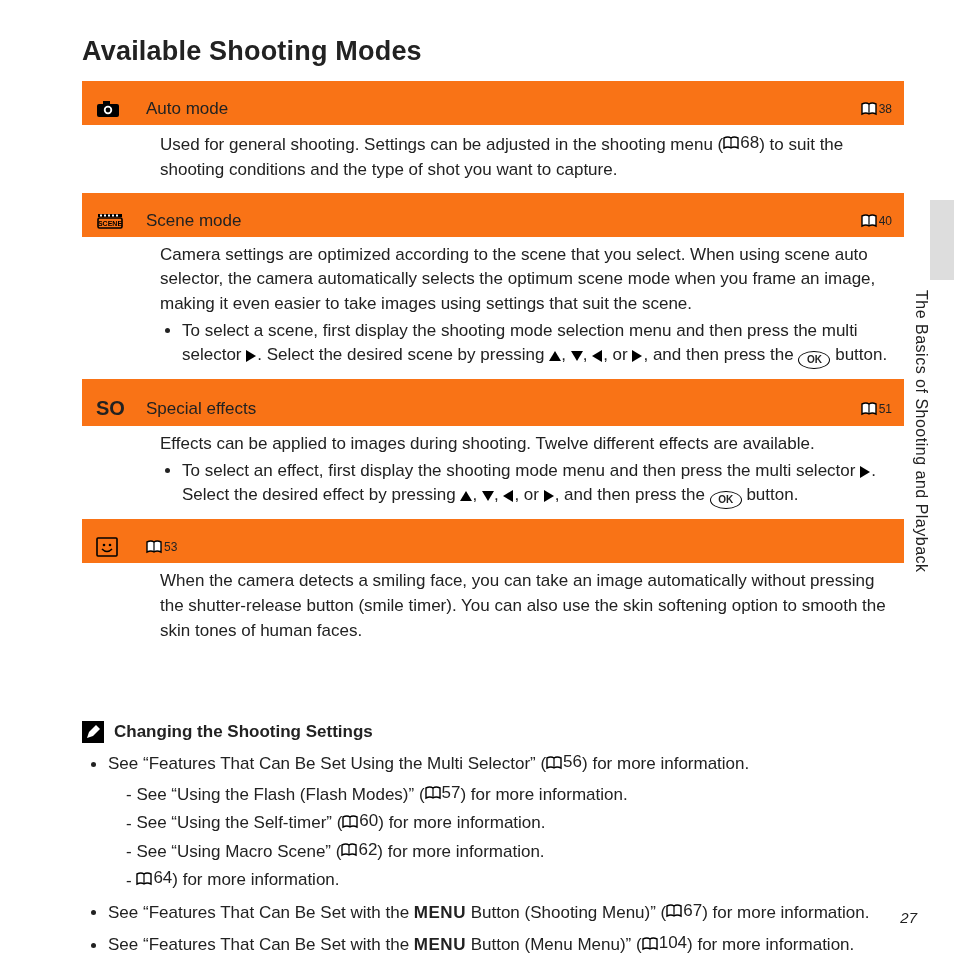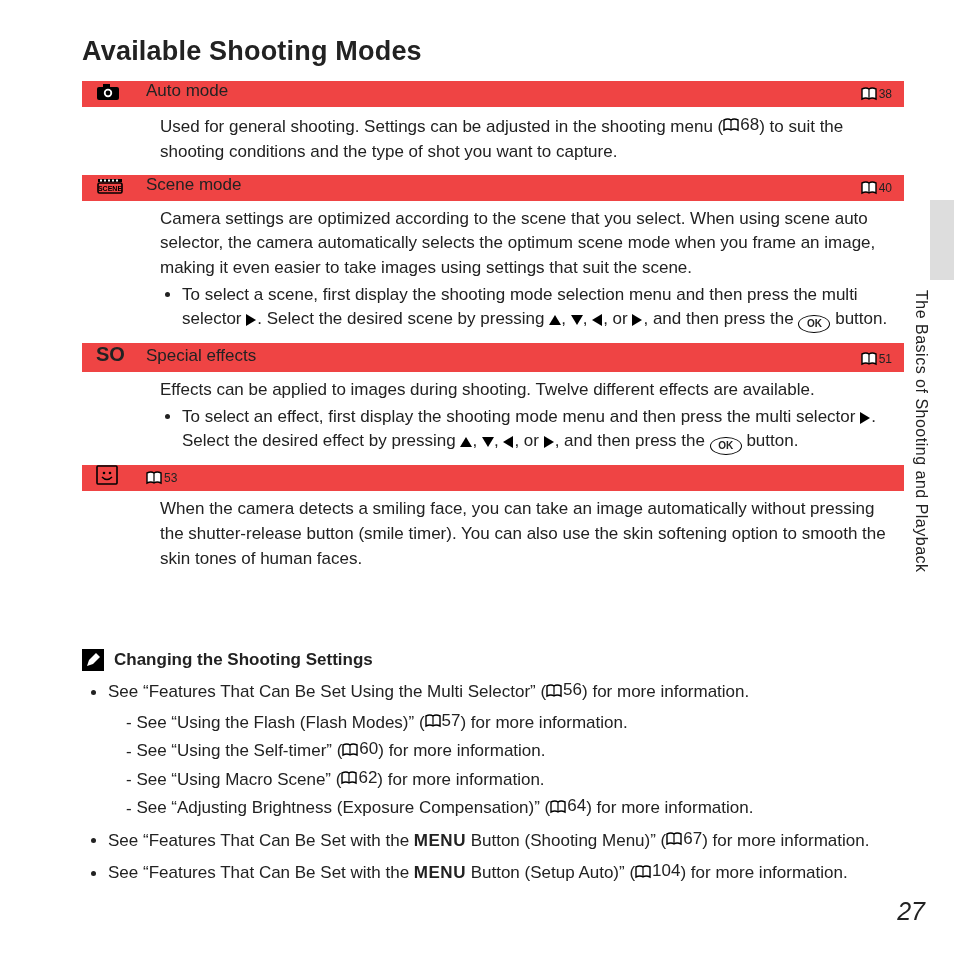--- a/index.html
+++ b/index.html
@@ -17,24 +17,24 @@
   }
   .page { padding: 36px 50px 20px 82px; }
   h1.title {
     font-size: 27px;
     font-weight: 700;
     margin: 0 0 14px 0;
     letter-spacing: .2px;
   }
   .mode-block { margin-bottom: 2px; }
   .mode-header {
-    background: #ef4444;
+    background: #f97316;
     display: flex;
-    align-items: flex-end;
-    padding: 0 12px 6px 14px;
+    align-items: center;
+    padding: 18px 12px 6px 14px;
     font-size: 16px;
   }
   .mode-icon { width: 50px; display: flex; align-items: center; justify-content: flex-start; }
   .mode-name { flex: 1; font-size: 17px; }
   .mode-ref { display: flex; align-items: center; gap: 2px; font-size: 12px; }
   .mode-body {
     padding: 6px 16px 8px 78px;
     font-size: 17px;
     line-height: 1.45;
   }
@@ -72,22 +72,22 @@
   .note-heading .pencil {
     width: 22px; height: 22px; background: #000; display:flex;
     align-items:center; justify-content:center;
   }
   .note-list { margin: 0; padding-left: 26px; font-size: 17px; line-height: 1.55; }
   .note-list > li { margin-bottom: 4px; }
   .sub-list { list-style: none; margin: 2px 0 4px 0; padding-left: 18px; }
   .sub-list li::before { content: "- "; }
   .menu-word { font-family: Arial, sans-serif; font-weight: 700; letter-spacing: .5px; }
   .page-num {
-    position: absolute; right: 29px; bottom: 28px;
-    font-style: italic; font-size: 25px;
+    position: absolute; right: 37px; bottom: 28px;
+    font-style: italic; font-size: 15px;
   }
 </style>
 </head>
 <body>
 
 <svg width="0" height="0" style="position:absolute">
   <defs>
     <g id="book">
         <path d="M1 2 Q5 0 8 2 Q11 0 15 2 V12 Q11 10 8 12 Q5 10 1 12 Z" fill="#fff" stroke="#000" stroke-width="1.4"></path>
         <line x1="8" y1="2" x2="8" y2="12" stroke="#000" stroke-width="1.2"></line>
@@ -265,38 +265,38 @@
                   <use href="#book"></use>
                 </svg>
                 <span>60</span>
               </span><span>) for more information.</span></li>
           <li><span>See “Using Macro Scene” (</span><span class="book-ref">
                 <svg width="16" height="14">
                   <use href="#book"></use>
                 </svg>
                 <span>62</span>
               </span><span>) for more information.</span></li>
-          <li><span>See “Adjusting Brightness (Exposure Compensation)” (</span><span class="book-ref">
+          <li><span class="book-ref">
                 <svg width="16" height="14">
                   <use href="#book"></use>
                 </svg>
                 <span>64</span>
               </span><span>) for more information.</span></li>
         </ul>
       </li>
       <li>
         <span>See “Features That Can Be Set with the </span><span class="menu-word">MENU</span><span> Button (Shooting Menu)” (</span><span class="book-ref">
             <svg width="16" height="14">
               <use href="#book"></use>
             </svg>
             <span>67</span>
           </span><span>) for more information.</span>
       </li>
       <li>
-        <span>See “Features That Can Be Set with the </span><span class="menu-word">MENU</span><span> Button (Setup Auto)” (</span><span class="book-ref">
+        <span>See “Features That Can Be Set with the </span><span class="menu-word">MENU</span><span> Button (Menu Menu)” (</span><span class="book-ref">
             <svg width="16" height="14">
               <use href="#book"></use>
             </svg>
             <span>104</span>
           </span><span>) for more information.</span>
       </li>
     </ul>
   </div>
 </div>
 

